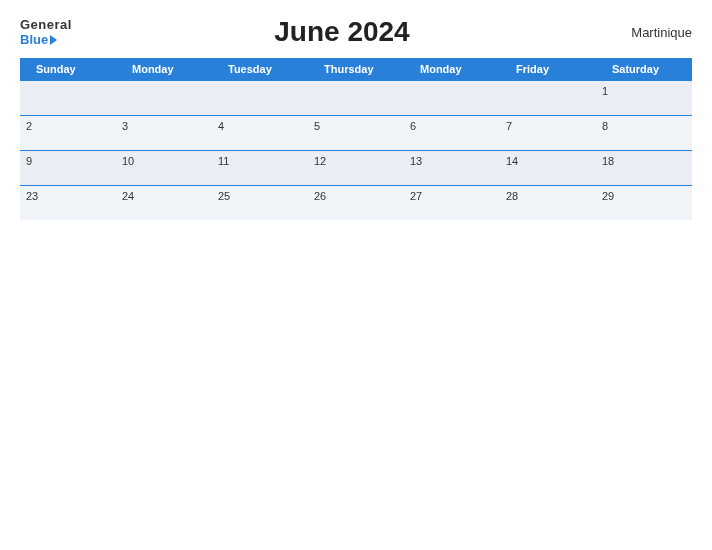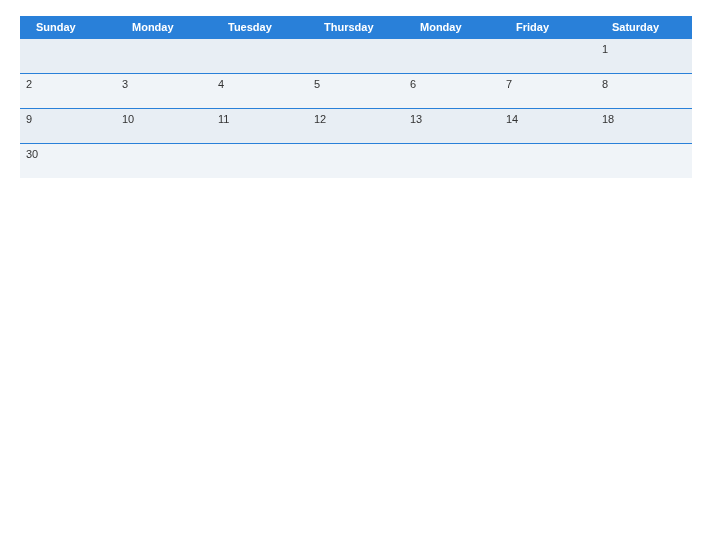--- a/index.html
+++ b/index.html
@@ -91,20 +91,31 @@
     }
     .day-num {
       font-size: 11px;
       color: #333;
     }
   </style>
 </head>
 <body>
 
 <div class="page">
+  <div class="header">
+    <div class="logo">
+      <span class="logo-general">General</span>
+      <span class="logo-blue">
+        <span>Blue</span>
+        <span class="logo-triangle"></span>
+      </span>
+    </div>
+    <div class="calendar-title">June 2024</div>
+    <div class="region-label">Martinique</div>
+  </div>
 
   <table class="calendar-table">
     <thead>
       <tr>
         <th>Sunday</th>
         <th>Monday</th>
         <th>Tuesday</th>
         <th>Thursday</th>
         <th>Monday</th>
         <th>Friday</th>
@@ -133,23 +144,23 @@
         <tr>
           <td><span class="day-num">9</span></td>
           <td><span class="day-num">10</span></td>
           <td><span class="day-num">11</span></td>
           <td><span class="day-num">12</span></td>
           <td><span class="day-num">13</span></td>
           <td><span class="day-num">14</span></td>
           <td><span class="day-num">18</span></td>
         </tr>
         <tr>
-          <td><span class="day-num">30</span></td>
-          <td></td>
-          <td></td>
-          <td></td>
-          <td></td>
-          <td></td>
-          <td></td>
+          <td><span class="day-num">23</span></td>
+          <td><span class="day-num">24</span></td>
+          <td><span class="day-num">25</span></td>
+          <td><span class="day-num">26</span></td>
+          <td><span class="day-num">27</span></td>
+          <td><span class="day-num">28</span></td>
+          <td><span class="day-num">29</span></td>
         </tr>
       </tbody>
   </table>
 </div>
 
 </body></html>

